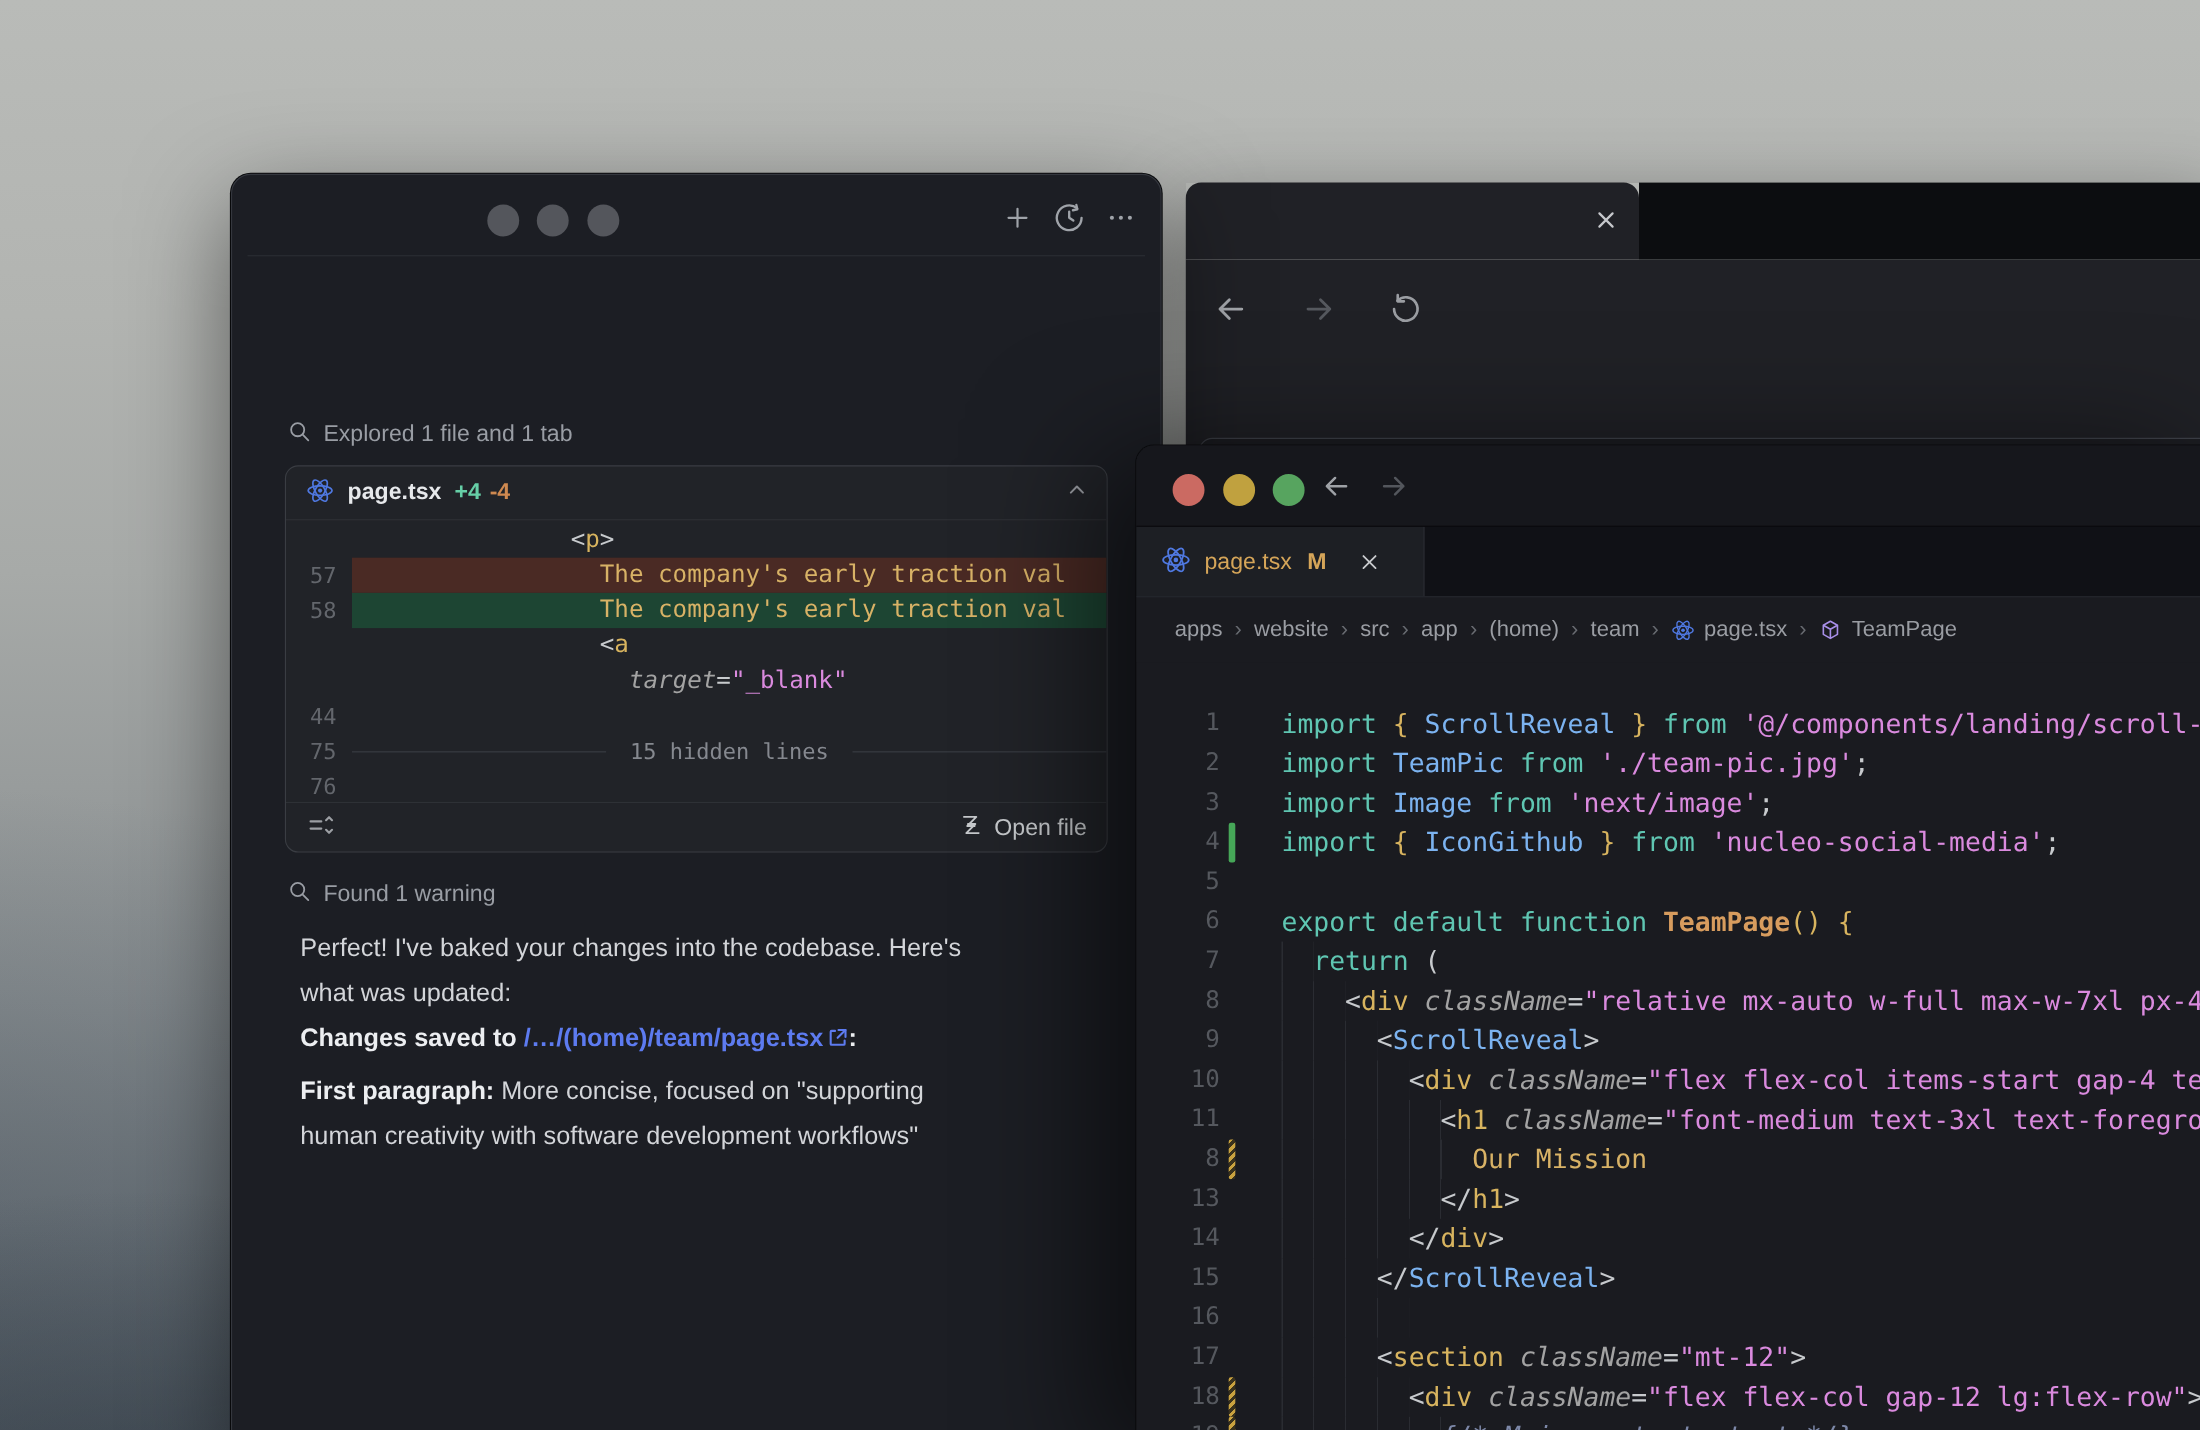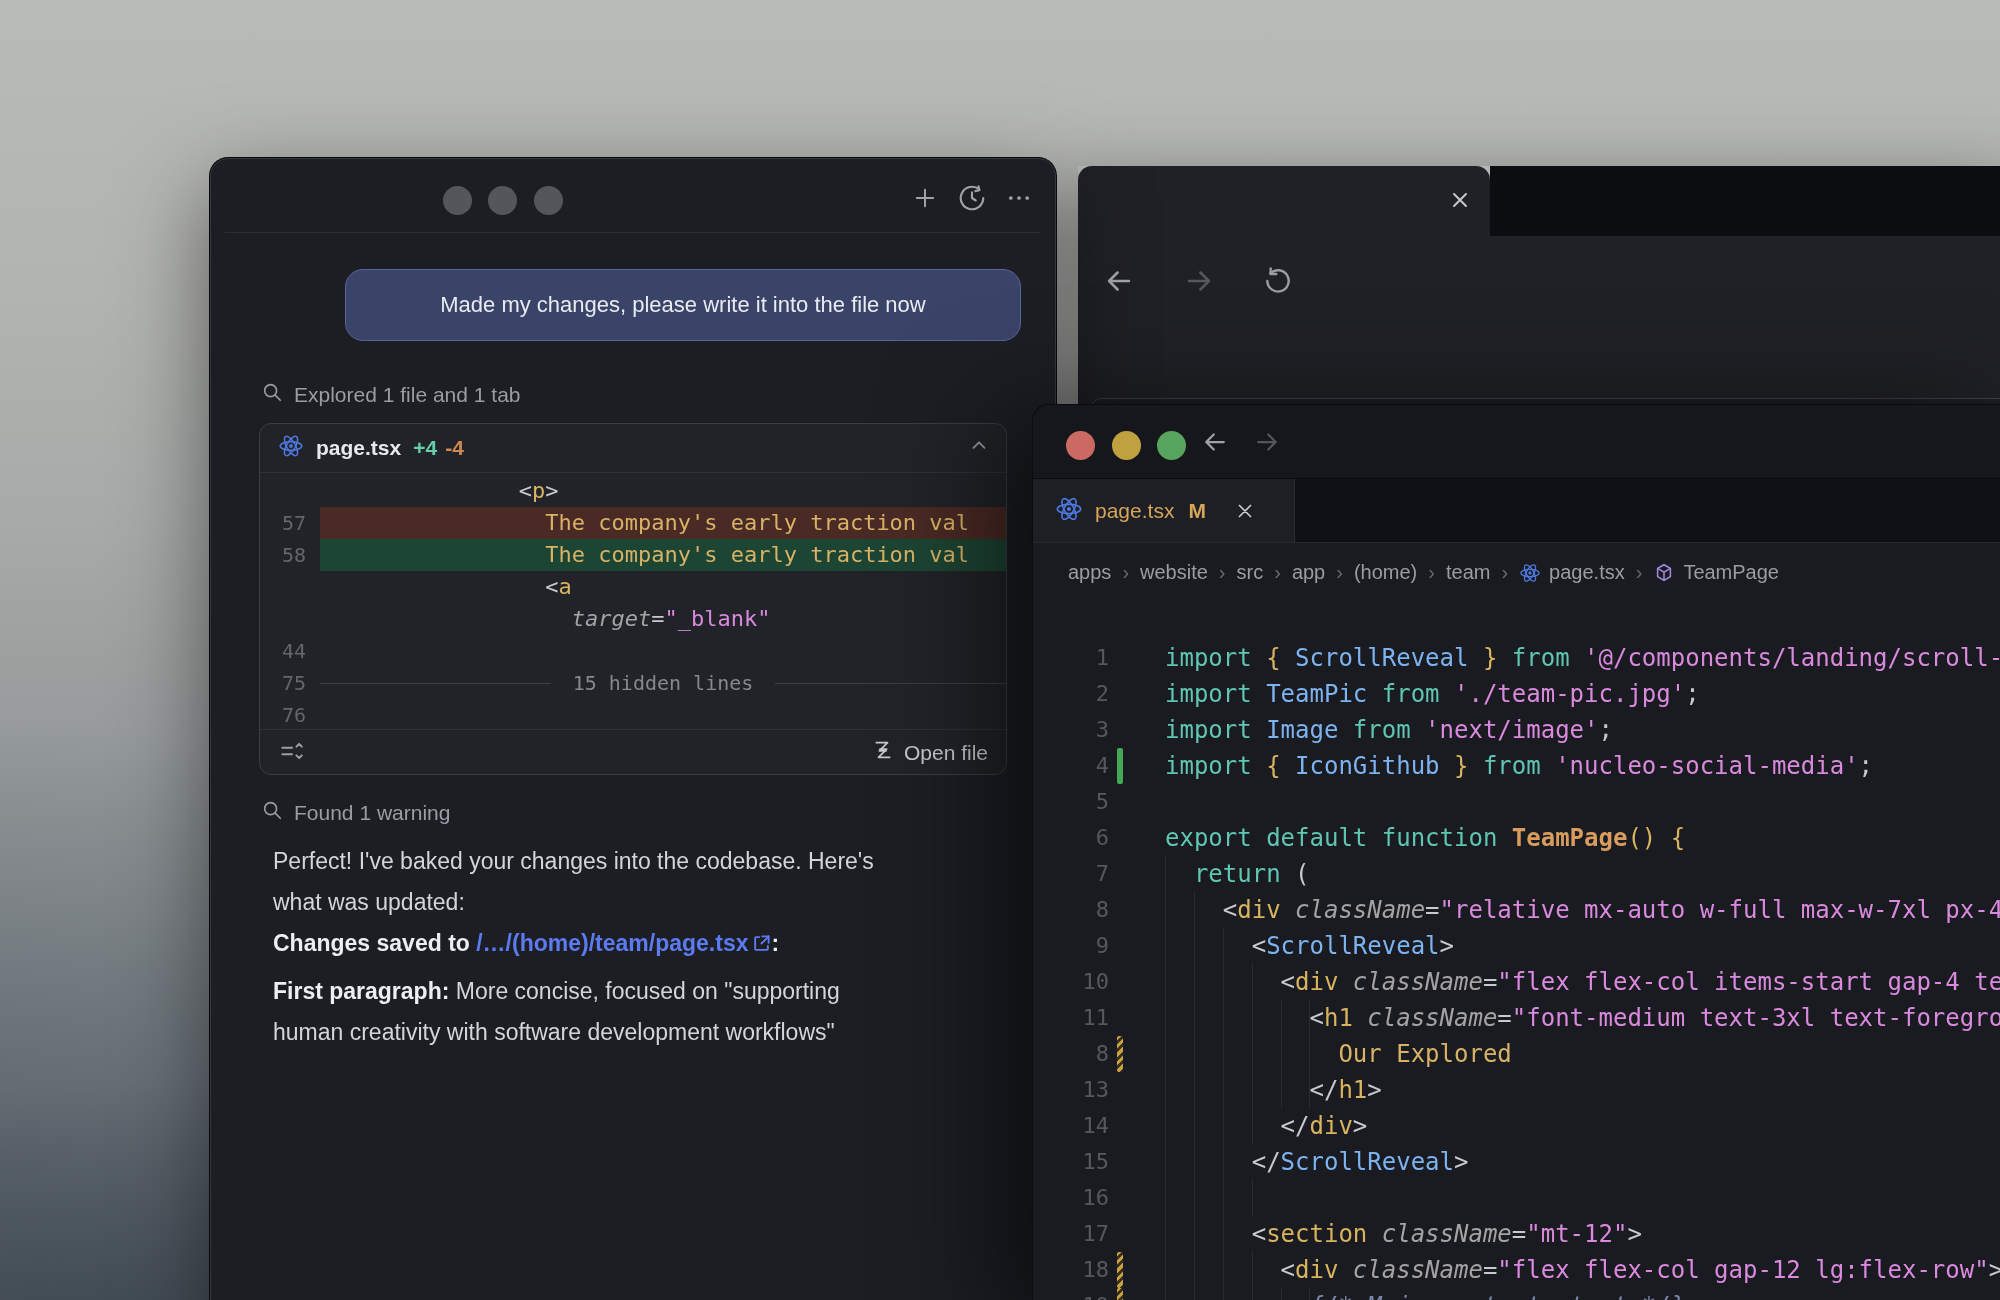--- a/index.html
+++ b/index.html
@@ -177,23 +177,20 @@
           <svg width="28" height="28" viewBox="0 0 24 24" fill="#9fa3a9">
               <circle cx="5" cy="12" r="1.6"></circle>
               <circle cx="12" cy="12" r="1.6"></circle>
               <circle cx="19" cy="12" r="1.6"></circle>
             </svg>
         </span>
       </div>
     </div>
     <div class="chat-divider"></div>
 
-    <div class="bubble">
-      <span>Made my changes, please write it into the file now</span>
-    </div>
 
     <div class="status-row explored">
       <span>
         <svg width="22" height="22" viewBox="0 0 24 24" fill="none" stroke="#999da4" stroke-width="1.8" stroke-linecap="round">
             <circle cx="10.5" cy="10.5" r="6.5"></circle>
             <path d="M15.5 15.5L21 21"></path>
           </svg>
       </span>
       <span>Explored 1 file and 1 tab</span>
     </div>
@@ -473,21 +470,21 @@
         <div class="cl">
           <span class="lnum">11</span>
           <span class="git"></span>
           <span class="ind" style="width: 144.5px;"></span>
           <span class="ltxt"><span class="tk-w">&lt;</span><span class="tk-t">h1</span><span class="tk-a"> className</span><span class="tk-w">=</span><span class="tk-s">"font-medium text-3xl text-foregro</span></span>
         </div>
         <div class="cl">
           <span class="lnum">8</span>
           <span class="git git-mod"></span>
           <span class="ind" style="width: 173.4px;"></span>
-          <span class="ltxt"><span class="tk-x">Our Explored</span></span>
+          <span class="ltxt"><span class="tk-x">Our Mission</span></span>
         </div>
         <div class="cl">
           <span class="lnum">13</span>
           <span class="git"></span>
           <span class="ind" style="width: 144.5px;"></span>
           <span class="ltxt"><span class="tk-w">&lt;/</span><span class="tk-t">h1</span><span class="tk-w">&gt;</span></span>
         </div>
         <div class="cl">
           <span class="lnum">14</span>
           <span class="git"></span>

